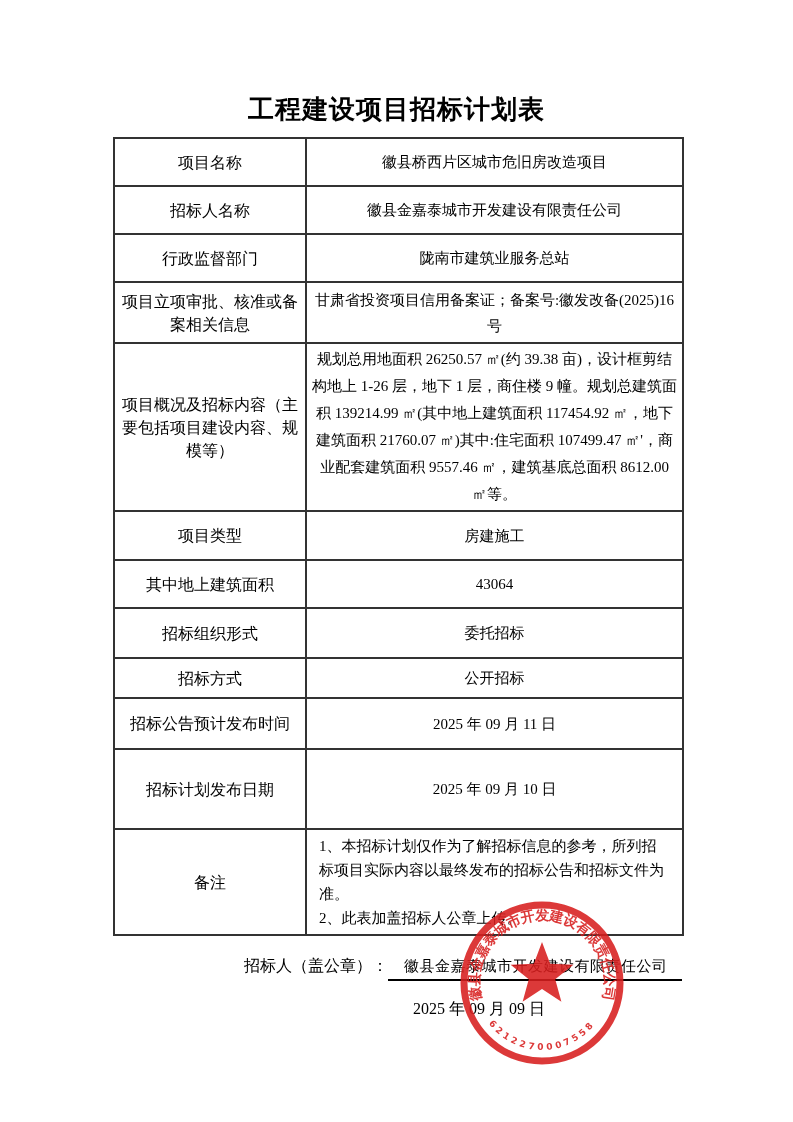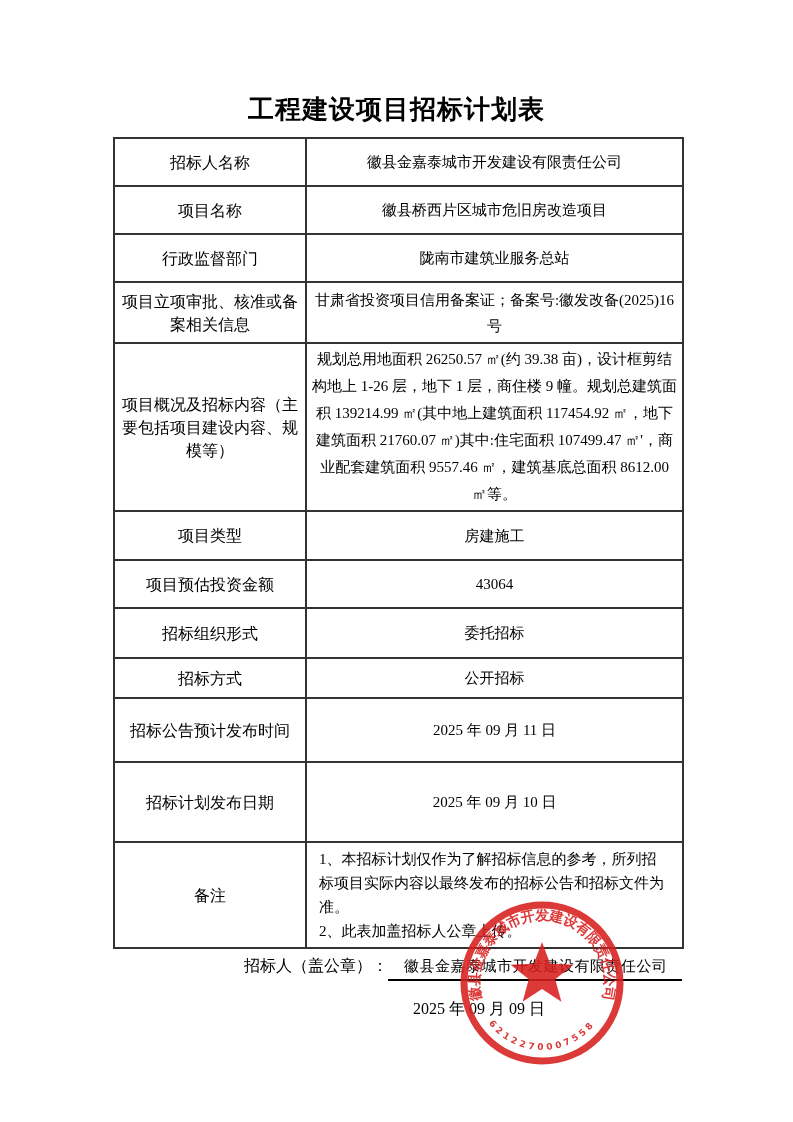--- a/index.html
+++ b/index.html
@@ -54,21 +54,21 @@
     text-align: left;
     line-height: 24px;
     padding: 4px 12px;
   }
   tr.h48  { height: 48px; }
   tr.h61  { height: 61px; padding-left: 48px; }
   tr.h161 { height: 161px; }
   tr.h49  { height: 49px; }
   tr.h50  { height: 50px; }
   tr.h52  { height: 40px; }
-  tr.h51  { height: 64px; }
+  tr.h51  { height: 51px; }
   tr.h62  { height: 80px; }
   tr.h98  { height: 98px; }
   .remark-line { margin: 0; }
   .sign-row {
     position: absolute;
     left: 244px;
     top: 956px;
     font-size: 16px;
     white-space: nowrap;
   }
@@ -102,45 +102,45 @@
 
   <div class="doc-title">工程建设项目招标计划表</div>
 
   <table class="plan-table">
     <colgroup>
         <col style="width:192px">
         <col style="width:377px">
       </colgroup>
     <tbody>
       <tr class="h48">
+        <td class="cell-label">项目名称</td>
+        <td class="cell-value">徽县桥西片区城市危旧房改造项目</td>
+      </tr>
+      <tr class="h48">
         <td class="cell-label">招标人名称</td>
         <td class="cell-value">徽县金嘉泰城市开发建设有限责任公司</td>
-      </tr>
-      <tr class="h48">
-        <td class="cell-label">项目名称</td>
-        <td class="cell-value">徽县桥西片区城市危旧房改造项目</td>
       </tr>
       <tr class="h48">
         <td class="cell-label">行政监督部门</td>
         <td class="cell-value">陇南市建筑业服务总站</td>
       </tr>
       <tr class="h61">
         <td class="cell-label">项目立项审批、核准或备案相关信息</td>
         <td class="cell-value">甘肃省投资项目信用备案证；备案号:徽发改备(2025)16 号</td>
       </tr>
       <tr class="h161">
         <td class="cell-label">项目概况及招标内容（主要包括项目建设内容、规模等）</td>
         <td class="cell-value" style="line-height:27px">规划总用地面积 26250.57 ㎡(约 39.38 亩)，设计框剪结构地上 1-26 层，地下 1 层，商住楼 9 幢。规划总建筑面积 139214.99 ㎡(其中地上建筑面积 117454.92 ㎡，地下建筑面积 21760.07 ㎡)其中:住宅面积 107499.47 ㎡'，商业配套建筑面积 9557.46 ㎡，建筑基底总面积 8612.00 ㎡等。</td>
       </tr>
       <tr class="h49">
         <td class="cell-label">项目类型</td>
         <td class="cell-value">房建施工</td>
       </tr>
       <tr class="h48">
-        <td class="cell-label">项目预估投资金额</td>
+        <td class="cell-label">其中地上建筑面积</td>
         <td class="cell-value">43064</td>
       </tr>
       <tr class="h50">
         <td class="cell-label">招标组织形式</td>
         <td class="cell-value">委托招标</td>
       </tr>
       <tr class="h52">
         <td class="cell-label">招标方式</td>
         <td class="cell-value">公开招标</td>
       </tr>

